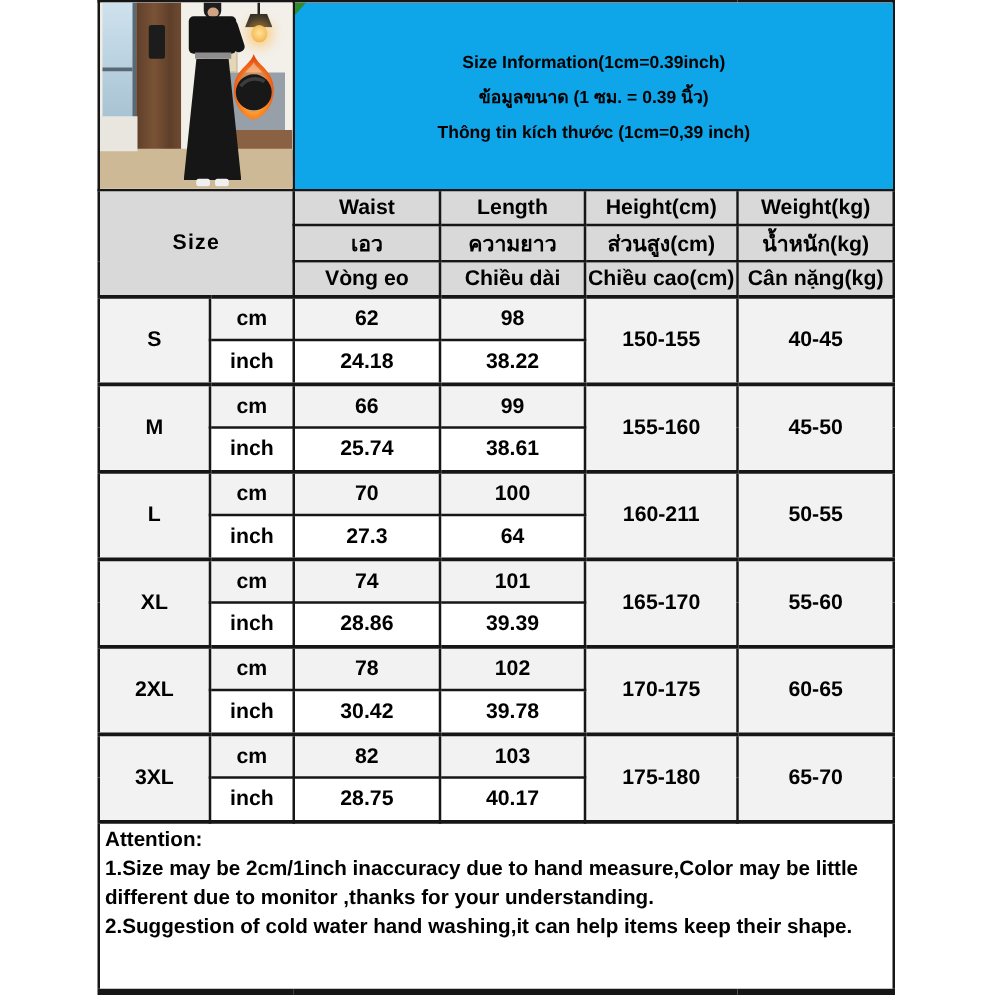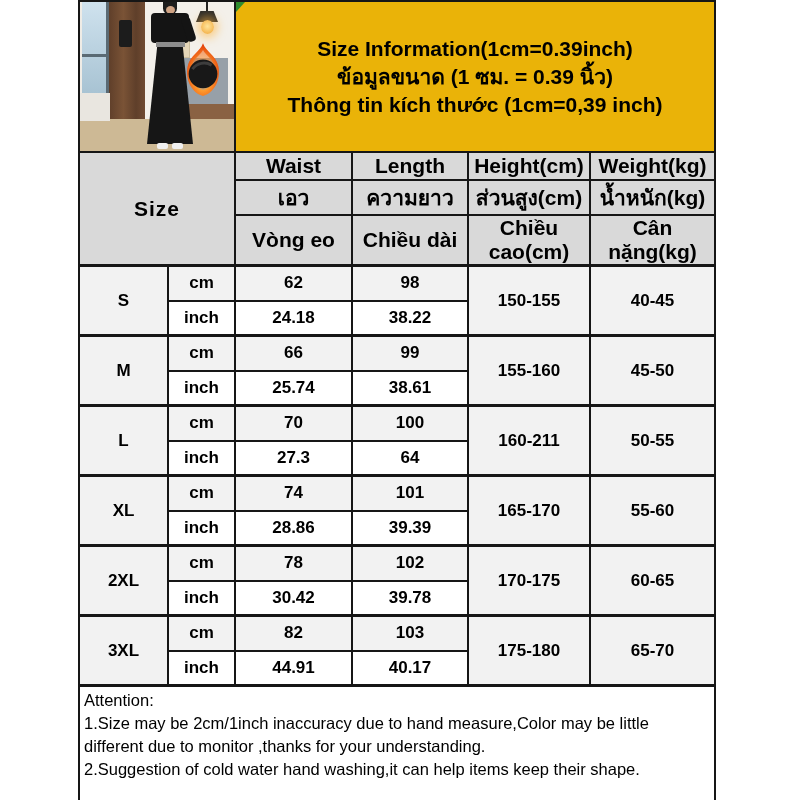--- a/index.html
+++ b/index.html
@@ -10,32 +10,32 @@
         border:2px solid #161616;border-bottom-width:5px;}
   td{border:2px solid #161616;text-align:center;vertical-align:middle;
      font-weight:bold;padding:0;overflow:hidden;}
 
   tr.row-top{height:149px;}
   tr.hdr{height:28px;}
   tr.r-cm,tr.r-inch{height:35px;}
   tr.attention-row{height:136px;}
 
   .cell-photo{padding:0;background:#efece6;}
-  .cell-title{background:#eab308;font-size:21px;line-height:28px;position:relative;}
+  .cell-title{background:#0ea5e9;font-size:14px;line-height:28px;position:relative;}
   .corner-flag{position:absolute;top:0;left:0;width:0;height:0;
      border-top:10px solid #2e8b2e;border-right:9px solid transparent;}
   .cell-size-label{background:#d9d9d9;font-size:34px;letter-spacing:1px;}
-  tr.hdr td{background:#d9d9d9;font-size:21px;}
+  tr.hdr td{background:#d9d9d9;font-size:17px;}
   .c-size{background:#d9d9d9;font-size:18px;}
   .c-unit{font-size:16px;}
   tr.r-cm td{background:#f2f2f2;font-size:17px;}
   tr.r-inch td{background:#ffffff;font-size:17px;}
   .c-range{background:#f2f2f2 !important;font-size:17px;}
   tr.block-top td{border-top-width:3px;}
-  tr.attention-row td{background:#fff;font-weight:normal;text-align:left;
+  tr.attention-row td{background:#fff;font-weight:bold;text-align:left;
      vertical-align:top;font-size:16.5px;line-height:23px;padding:2px 4px 0 4px;}
 
   
   .photo{position:relative;width:100%;height:149px;background:#efece6;}
   .photo div{position:absolute;}
   .ph-window{left:2px;top:0;width:24px;height:112px;
      background:linear-gradient(#cfe2ee,#9fbccd);border-right:3px solid #5a6a74;}
   .ph-window-bar{left:2px;top:52px;width:24px;height:3px;background:#5a6a74;}
   .ph-wood-left{left:29px;top:0;width:36px;height:118px;
      background:linear-gradient(90deg,#5f3f2a,#7a5336 40%,#5f3f2a 75%,#6f4a31);}
@@ -223,21 +223,21 @@
       <tr class="r-cm block-top">
         <td rowspan="2" class="c-size">3XL</td>
         <td class="c-unit">cm</td>
         <td>82</td>
         <td>103</td>
         <td rowspan="2" class="c-range">175-180</td>
         <td rowspan="2" class="c-range">65-70</td>
       </tr>
       <tr class="r-inch">
         <td class="c-unit">inch</td>
-        <td>44.91</td>
+        <td>28.75</td>
         <td>40.17</td>
       </tr>
 
       <tr class="attention-row block-top">
         <td colspan="6">
           <div>Attention:</div>
           <div>1.Size may be 2cm/1inch inaccuracy due to hand measure,Color may be little different due to monitor ,thanks for your understanding.</div>
           <div>2.Suggestion of cold water hand washing,it can help items keep their shape.</div>
         </td>
       </tr>

